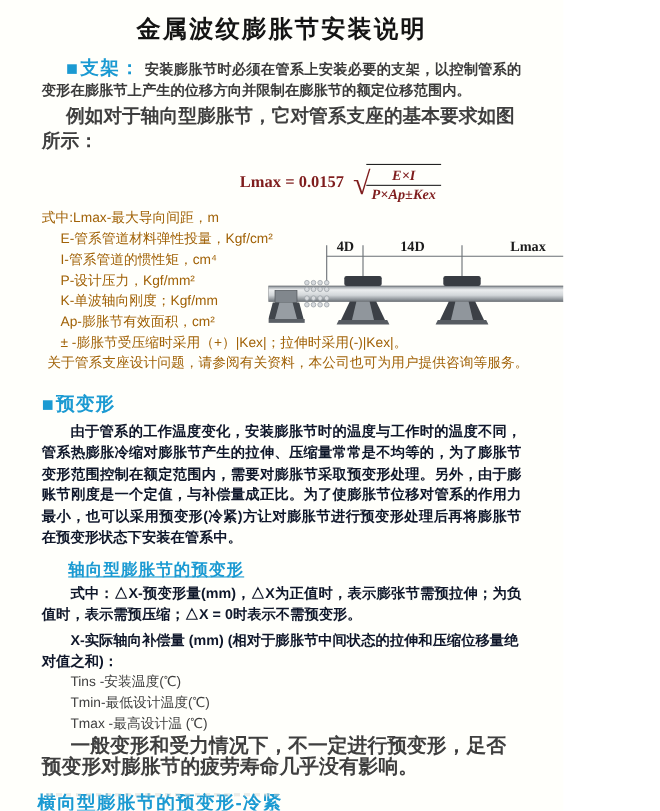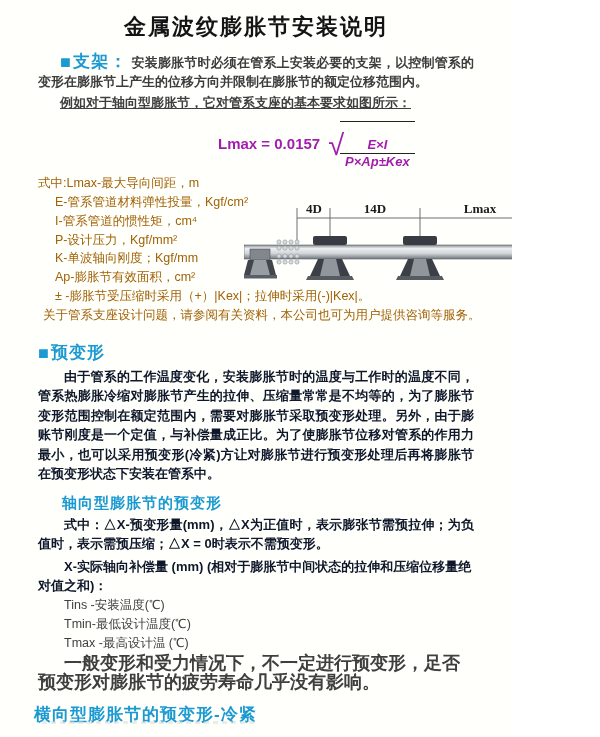--- a/index.html
+++ b/index.html
@@ -16,49 +16,49 @@
     font-size:22px; font-weight:bold; color:#141414; letter-spacing:2px;
   }
   .sec-marker { color:#1b9ad2; font-size:18px; vertical-align:-1px; margin-right:1px; }
 
   
   .intro-p {
     margin:6px 0 0; font-size:13px; line-height:19px; font-weight:bold;
     text-align:justify; text-indent:22px; color:#3c3c3c;
   }
   .sec-head-inline { font-size:17px; font-weight:bold; color:#1b9ad2; margin-right:4px; letter-spacing:1px; }
-  .example-p { margin:3px 0 0; font-size:13px; font-weight:bold; text-indent:22px;text-decoration:underline; }
+  .example-p { margin:3px 0 0; font-size:17px; font-weight:bold; text-indent:22px; }
 
   
-  .formula { font-family:Liberation Sans, sans-serif; color:#a21caf; }
+  .formula { font-family:Liberation Serif, serif; color:#7f1d1d; }
   .formula-lmax { margin:9px 0 4px 180px; font-size:15px; font-weight:bold; }
   .sqrt-sign { font-size:29px; font-weight:normal; vertical-align:middle; position:relative; top:1px; margin-left:8px; }
   .under-root { display:inline-block; vertical-align:middle; border-top:1.7px solid #222; margin-left:-4px; padding-top:1px; }
   .frac { display:inline-block; vertical-align:middle; text-align:center; line-height:1.05; font-size:13px; }
-  .frac .num { display:block; border-bottom:1.2px solid #222; padding:15px 5px 1px; }
+  .frac .num { display:block; border-bottom:1.2px solid #222; padding:2px 5px 1px; }
   .frac .den { display:block; padding:1px 5px 0; }
   .ital { font-style:italic; }
   .formula-center { text-align:center; font-size:14px; font-weight:bold; margin:8px 0 6px; }
   .formula-center .frac { font-size:12px; margin:0 3px; }
 
   
   .vars-wrap { position:relative; margin-top:6px; font-size:12.5px; line-height:18.8px; color:#a16207; }
   .var-item { margin-left:17px; white-space:nowrap; }
   .var-item:first-child { margin-left:0; }
   .var-item:nth-child(8) { margin-left:5px; }
   .var-item:nth-child(9) { margin-left:17px; font-weight:normal; }
   .diagram-svg { position:absolute; left:206px; top:26px; }
 
   
   .h2-sec { margin:16px 0 2px; font-size:17px; font-weight:bold; color:#1b9ad2; letter-spacing:1px; }
   .body-para {
     margin:3px 0 0; font-size:13px; line-height:19.5px; font-weight:bold;
     text-align:justify; text-indent:26px; color:#0f172a;
   }
-  .h3-axial { margin:10px 0 0 24px; font-size:15px; font-weight:bold; color:#1b9ad2; letter-spacing:1px; }
+  .h3-axial { margin:10px 0 0 24px; font-size:15px; font-weight:bold; color:#1b9ad2; letter-spacing:1px;text-decoration:underline; }
   .def-line { margin:0 0 0 26px; font-size:12.5px; line-height:19.3px; font-weight:normal; }
   .note-para { margin:0; font-size:18px; line-height:19.5px; font-weight:bold; text-indent:26px; }
   .h3-lateral { margin:10px 0 0 -4px; font-size:17px; font-weight:bold; color:#1b9ad2; letter-spacing:1px; }
 
   
   .cut-line {
     position:absolute; left:42px; bottom:13px; width:212px; height:3px; opacity:.5;
     background:repeating-linear-gradient(90deg,#d8dad6 0 5px, transparent 5px 9px);
   }
 </style>

